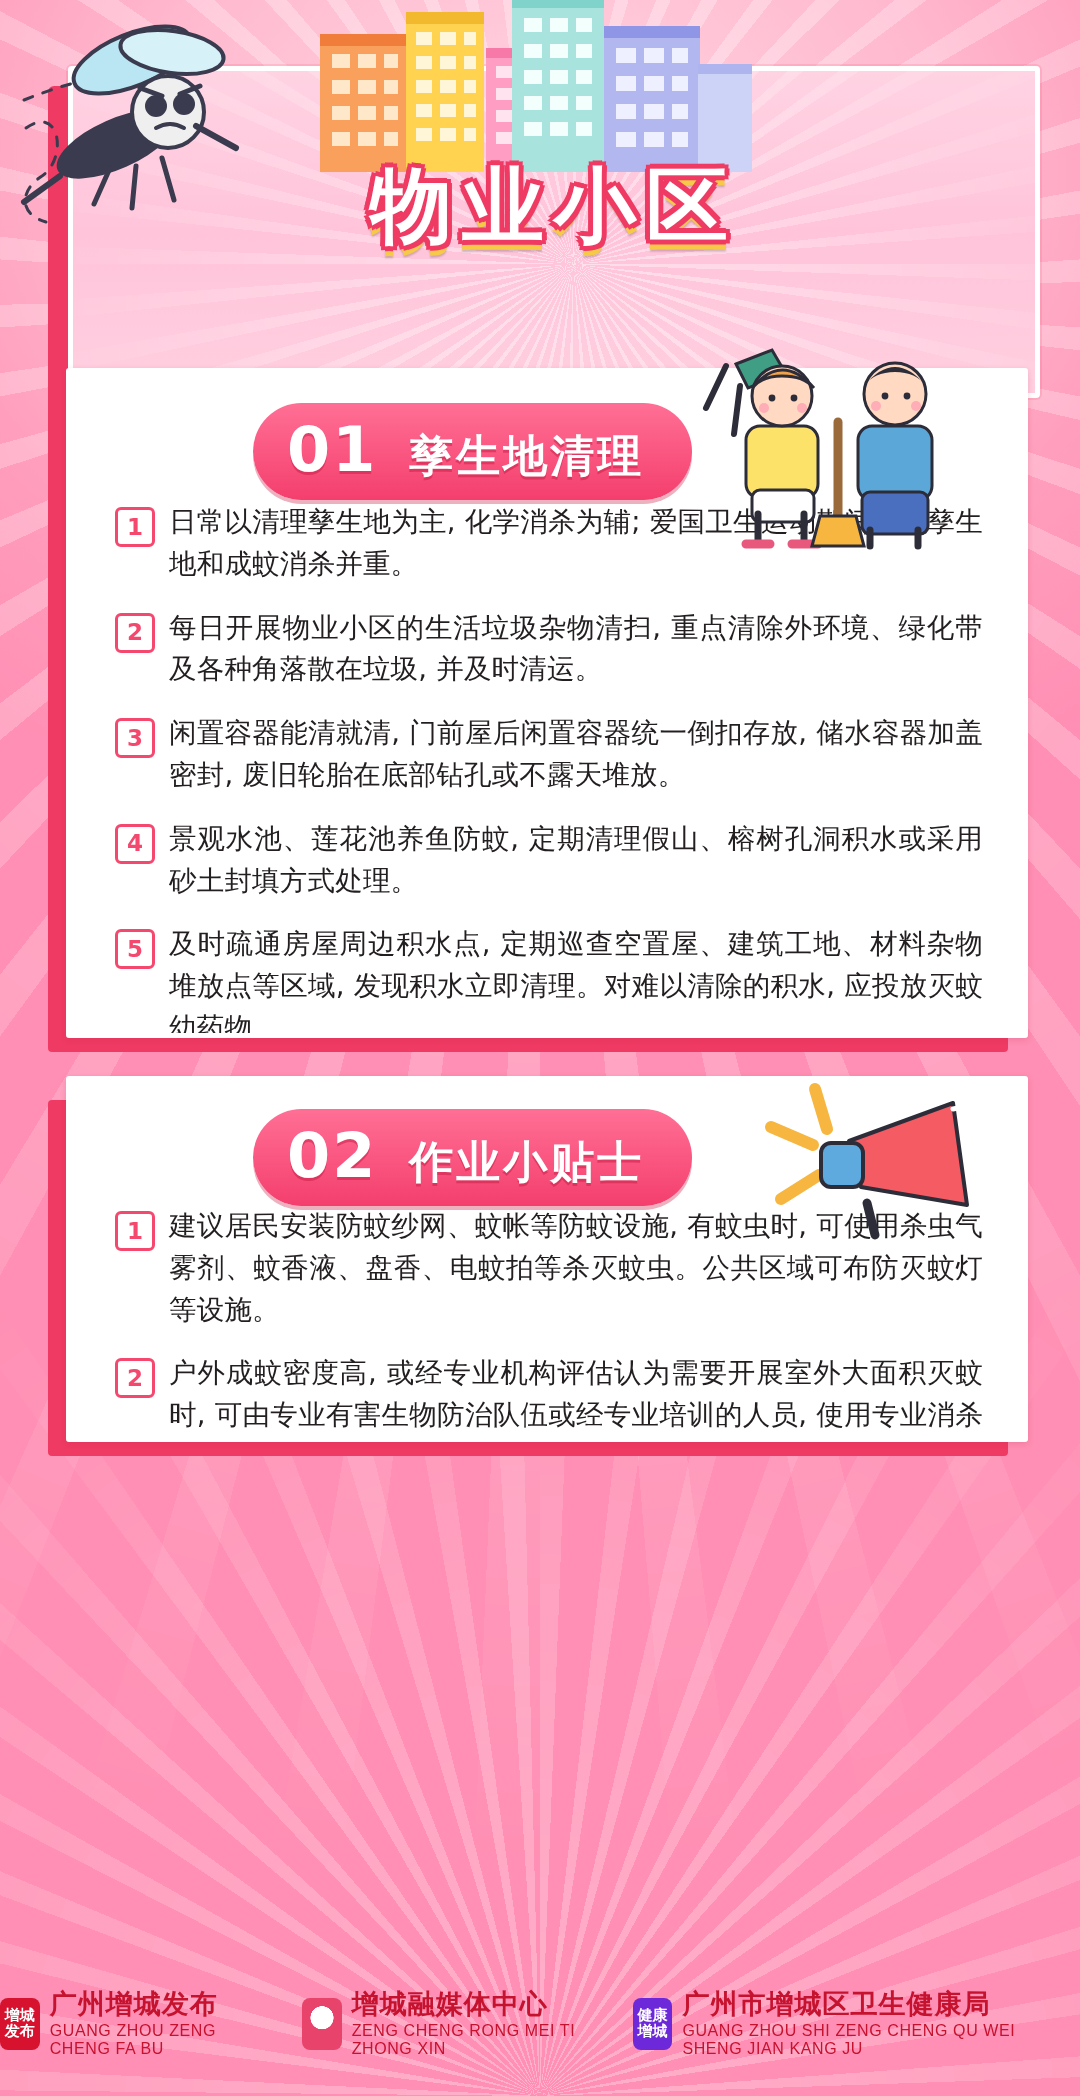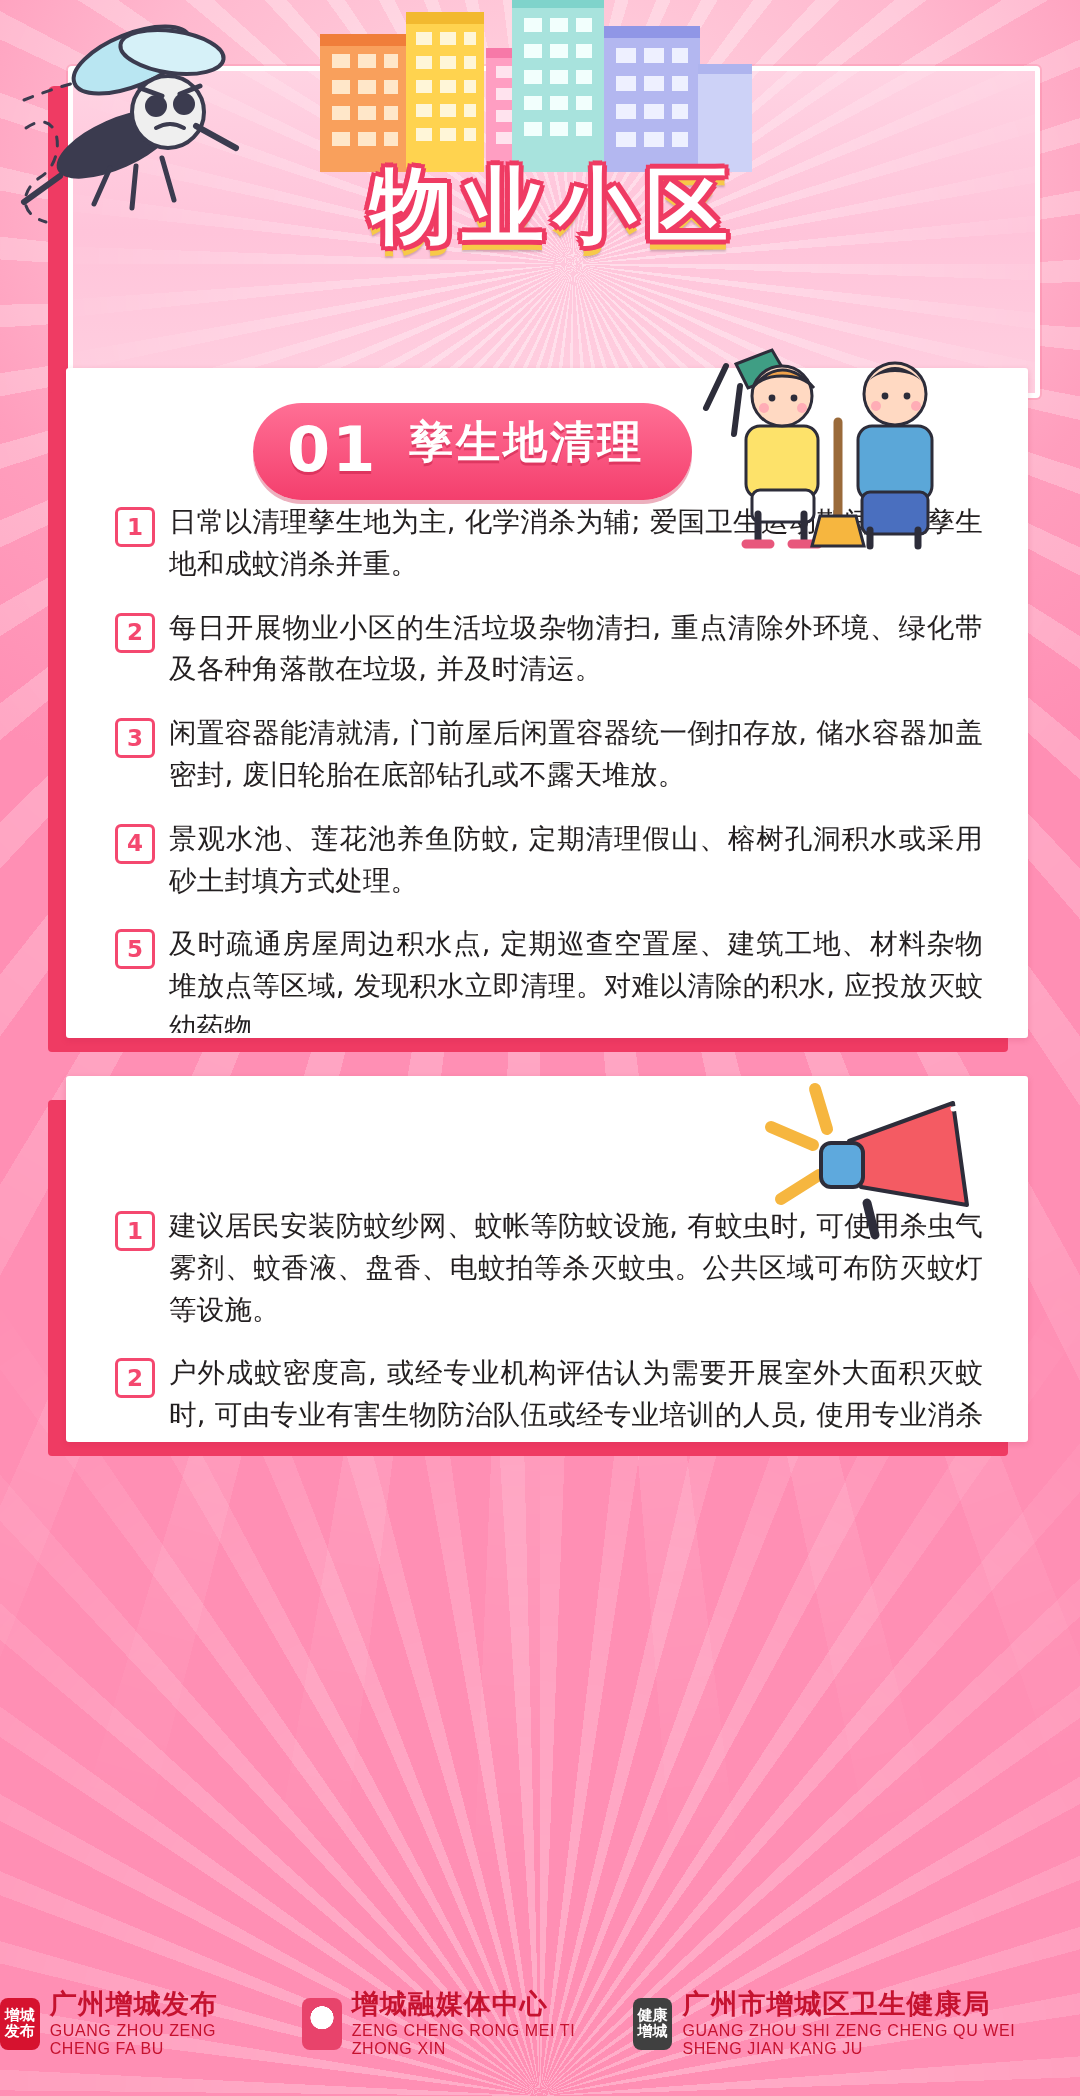--- a/index.html
+++ b/index.html
@@ -82,21 +82,21 @@
   
   .card{position:absolute;}
   .card-shadow{position:absolute;background:#ef3b63;border-radius:4px;}
   .card-body{
     position:absolute;background:#ffffff;border:5px solid #ffffff;border-radius:3px;
     box-shadow:0 2px 6px rgba(180,30,70,.18);
   }
   .card-inner{position:absolute;inset:0;background:#fff;overflow:hidden;}
 
   .badge{
-    position:absolute;display:flex;align-items:flex-start;
+    position:absolute;display:flex;align-items:flex-end;
     background:linear-gradient(180deg,#ff6f95 0%,#f43f6d 100%);
     border-radius:60px;padding:10px 48px 14px 34px;
     box-shadow:0 4px 0 rgba(200,30,70,.35);
   }
   .badge-num{
     font-family:"DejaVu Sans",sans-serif;font-weight:bold;font-size:62px;color:#fff;
     -webkit-text-stroke:0;letter-spacing:2px;
     text-shadow:0 3px 0 rgba(190,25,65,.45);
   }
   .badge-txt{
@@ -328,20 +328,24 @@
 
       </div>
     </div>
   </div>
 </div>
 
 <div class="card">
   <div class="card-shadow" style="left:48px;top:1100px;width:960px;height:356px;"></div>
   <div class="card-body" style="left:66px;top:1076px;width:952px;height:356px;">
     <div class="card-inner">
+      <div class="badge" style="left:182px;top:28px;">
+        <span class="badge-num">02</span>
+        <span class="badge-txt">作业小贴士</span>
+      </div>
 
       <svg class="megaphone" viewBox="0 0 230 180">
         <g stroke="#2d2d3a" stroke-width="4" stroke-linecap="round">
           <path d="M58,14 L70,54" stroke="#f6b63f" stroke-width="12"></path>
           <path d="M14,52 L56,70" stroke="#f6b63f" stroke-width="12"></path>
           <path d="M24,124 L62,100" stroke="#f6b63f" stroke-width="12"></path>
         </g>
         <path d="M92,66 L196,28 L210,130 L104,112 Z" fill="#f45b63" stroke="#2d2d3a" stroke-width="4" stroke-linejoin="round"></path>
         <rect x="64" y="68" width="42" height="44" rx="10" fill="#5ea9dd" stroke="#2d2d3a" stroke-width="4"></rect>
         <path d="M196,34 L206,32" stroke="#fff" stroke-width="5" stroke-linecap="round"></path>
@@ -377,21 +381,21 @@
 
   <div class="flogo">
     <div class="fmark" style="background:radial-gradient(circle at 50% 38%, #ffffff 0 30%, #e8436b 31% 100%);"></div>
     <div>
       <div class="ftxt-cn">增城融媒体中心</div>
       <div class="ftxt-en">ZENG CHENG RONG MEI TI ZHONG XIN</div>
     </div>
   </div>
 
   <div class="flogo">
-    <div class="fmark" style="background:#404040;">
+    <div class="fmark" style="background:#6d28d9;">
       <span>健康</span>
         <span>增城</span>
     </div>
     <div>
       <div class="ftxt-cn">广州市增城区卫生健康局</div>
       <div class="ftxt-en">GUANG ZHOU SHI ZENG CHENG QU WEI SHENG JIAN KANG JU</div>
     </div>
   </div>
 
 </div>

